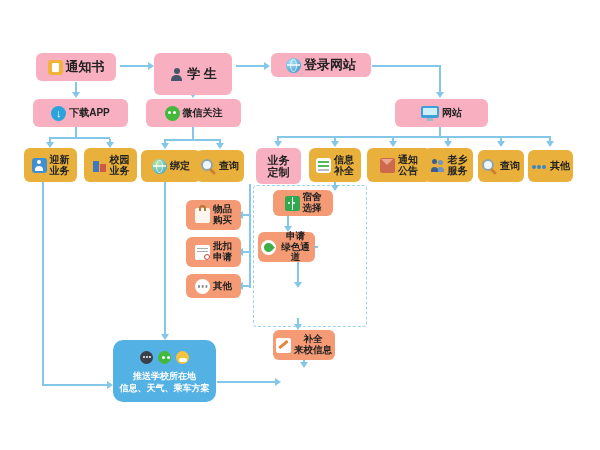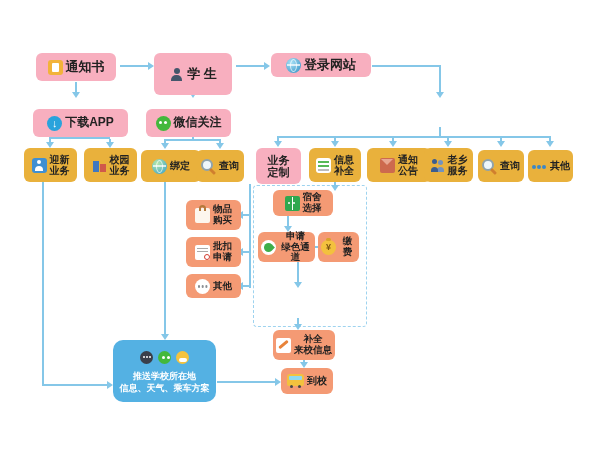--- a/index.html
+++ b/index.html
@@ -7,21 +7,21 @@
          font-family:"Liberation Sans","DejaVu Sans",sans-serif;}
   .node{position:absolute;display:flex;align-items:center;justify-content:center;gap:3px;
         border-radius:6px;box-sizing:border-box;font-weight:bold;color:#222;padding:1px 3px;z-index:2;}
   .lbl{white-space:pre-line;text-align:center;line-height:1.12;}
   .pink{background:#f8afbf;}
   .yellow{background:#e9b13c;}
   .orange{background:#f49a74;}
   .panel{background:#54b1e3;color:#fff;border-radius:10px;flex-direction:column;gap:7px;padding-top:5px;}
   .panel .lbl{font-size:9px;line-height:1.3;}
   .panel-icons{display:flex;gap:5px;align-items:center;}
-  .fs13{font-size:13px;} .fs12{font-size:12px;margin-top:10px;} .fs11{font-size:11px;}
+  .fs13{font-size:13px;} .fs12{font-size:10px;} .fs11{font-size:11px;}
   .fs10{font-size:10px;} .fs9{font-size:9.5px;}
   .ln{position:absolute;background:#85c7e8;z-index:1;}
   .arr{position:absolute;width:0;height:0;border-style:solid;z-index:1;}
   .arr-r{border-width:4px 0 4px 6px;border-color:transparent transparent transparent #85c7e8;}
   .arr-l{border-width:4px 6px 4px 0;border-color:transparent #85c7e8 transparent transparent;}
   .arr-d{border-width:6px 4px 0 4px;border-color:#85c7e8 transparent transparent transparent;}
   .dashed{position:absolute;border:1.5px dashed #9ed3ef;border-radius:4px;z-index:0;}
 
   .ic{position:relative;flex:none;width:15px;height:15px;border-radius:3px;}
   .ic-notice{background:#f2b33a;}
@@ -182,23 +182,27 @@
   </div>
   <div class="node pink fs13" style="left:271px;top:53px;width:100px;height:24px">
     <span class="ic ic-globe"></span>
     <span class="lbl">登录网站</span>
   </div>
 
   <div class="node pink fs12" style="left:33px;top:99px;width:95px;height:28px">
     <span class="ic ic-app"></span>
     <span class="lbl">下载APP</span>
   </div>
-  <div class="node pink fs12" style="left:146px;top:99px;width:85px;height:28px">
+  <div class="node pink fs12" style="left:146px;top:99px;width:95px;height:28px">
     <span class="ic ic-wechat"></span>
     <span class="lbl">微信关注</span>
+  </div>
+  <div class="node pink fs12" style="left:395px;top:99px;width:93px;height:28px">
+    <span class="ic ic-monitor"></span>
+    <span class="lbl">网站</span>
   </div>
 
   <div class="node yellow fs10" style="left:24px;top:148px;width:53px;height:34px">
     <span class="ic ic-welcome"></span>
     <span class="lbl">迎新
 业务</span>
   </div>
   <div class="node yellow fs10" style="left:84px;top:148px;width:53px;height:34px">
     <span class="ic ic-campus"></span>
     <span class="lbl">校园
@@ -258,32 +262,24 @@
   <div class="node orange fs9" style="left:273px;top:190px;width:60px;height:26px">
     <span class="ic ic-dorm"></span>
     <span class="lbl">宿舍
 选择</span>
   </div>
   <div class="node orange fs9" style="left:258px;top:232px;width:57px;height:30px">
     <span class="ic ic-greench"></span>
     <span class="lbl">申请
 绿色通道</span>
   </div>
-  <div class="node orange fs9" style="left:318px;top:232px;width:41px;height:30px">
-    <span class="ic ic-money"></span>
-    <span class="lbl">缴费</span>
-  </div>
   <div class="node orange fs9" style="left:273px;top:330px;width:62px;height:30px">
     <span class="ic ic-pen"></span>
     <span class="lbl">补全
 来校信息</span>
-  </div>
-  <div class="node orange fs10" style="left:281px;top:368px;width:52px;height:26px">
-    <span class="ic ic-bus"></span>
-    <span class="lbl">到校</span>
   </div>
 
   <div class="node panel" style="left:113px;top:340px;width:103px;height:62px">
     <div class="panel-icons">
       <span class="ic ic-chatdark"></span>
       <span class="ic ic-wechat ic-sm"></span>
       <span class="ic ic-sun"></span>
     </div>
     <div class="lbl">推送学校所在地
 信息、天气、乘车方案</div>

